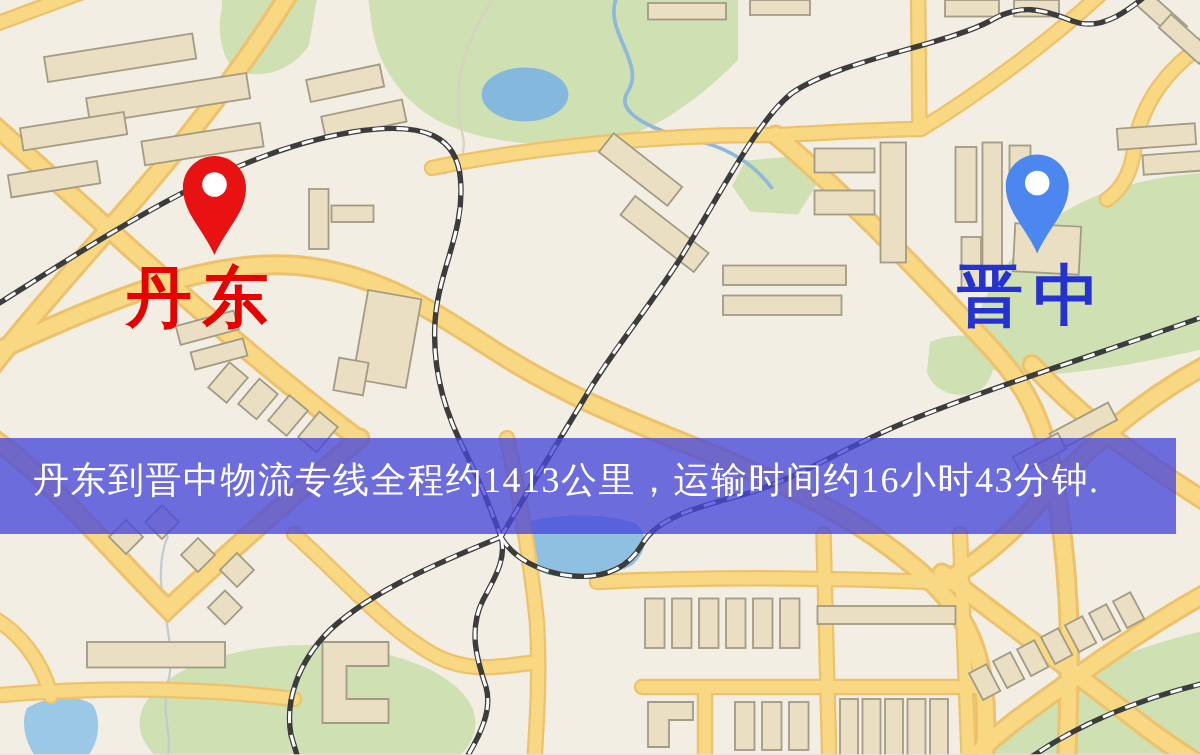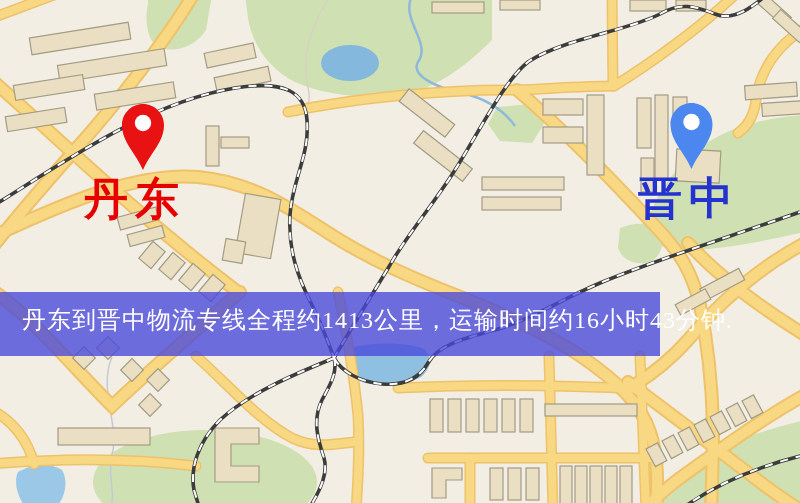--- a/index.html
+++ b/index.html
@@ -11,21 +11,21 @@
   .stage svg{position:absolute;left:0;top:0;}
   .city-label{
     position:absolute;
     font-size:44px;font-weight:bold;letter-spacing:7px;line-height:1;
     font-family:"Liberation Sans", sans-serif;
     white-space:nowrap;
   }
   .label-origin{left:84px;top:177px;}
   .label-dest{left:638px;top:176px;}
   .banner{
-    position:absolute;left:0;top:292px;width:660px;height:64px;
+    position:absolute;left:0;top:292px;width:784px;height:64px;
     display:flex;align-items:center;
     box-sizing:border-box;padding:0 5px 9px 22px;
   }
   .banner-text{
     color:#fff;font-size:24px;letter-spacing:1px;
     font-family:"Liberation Serif", serif;
     white-space:nowrap;
   }
 </style>
 </head>

